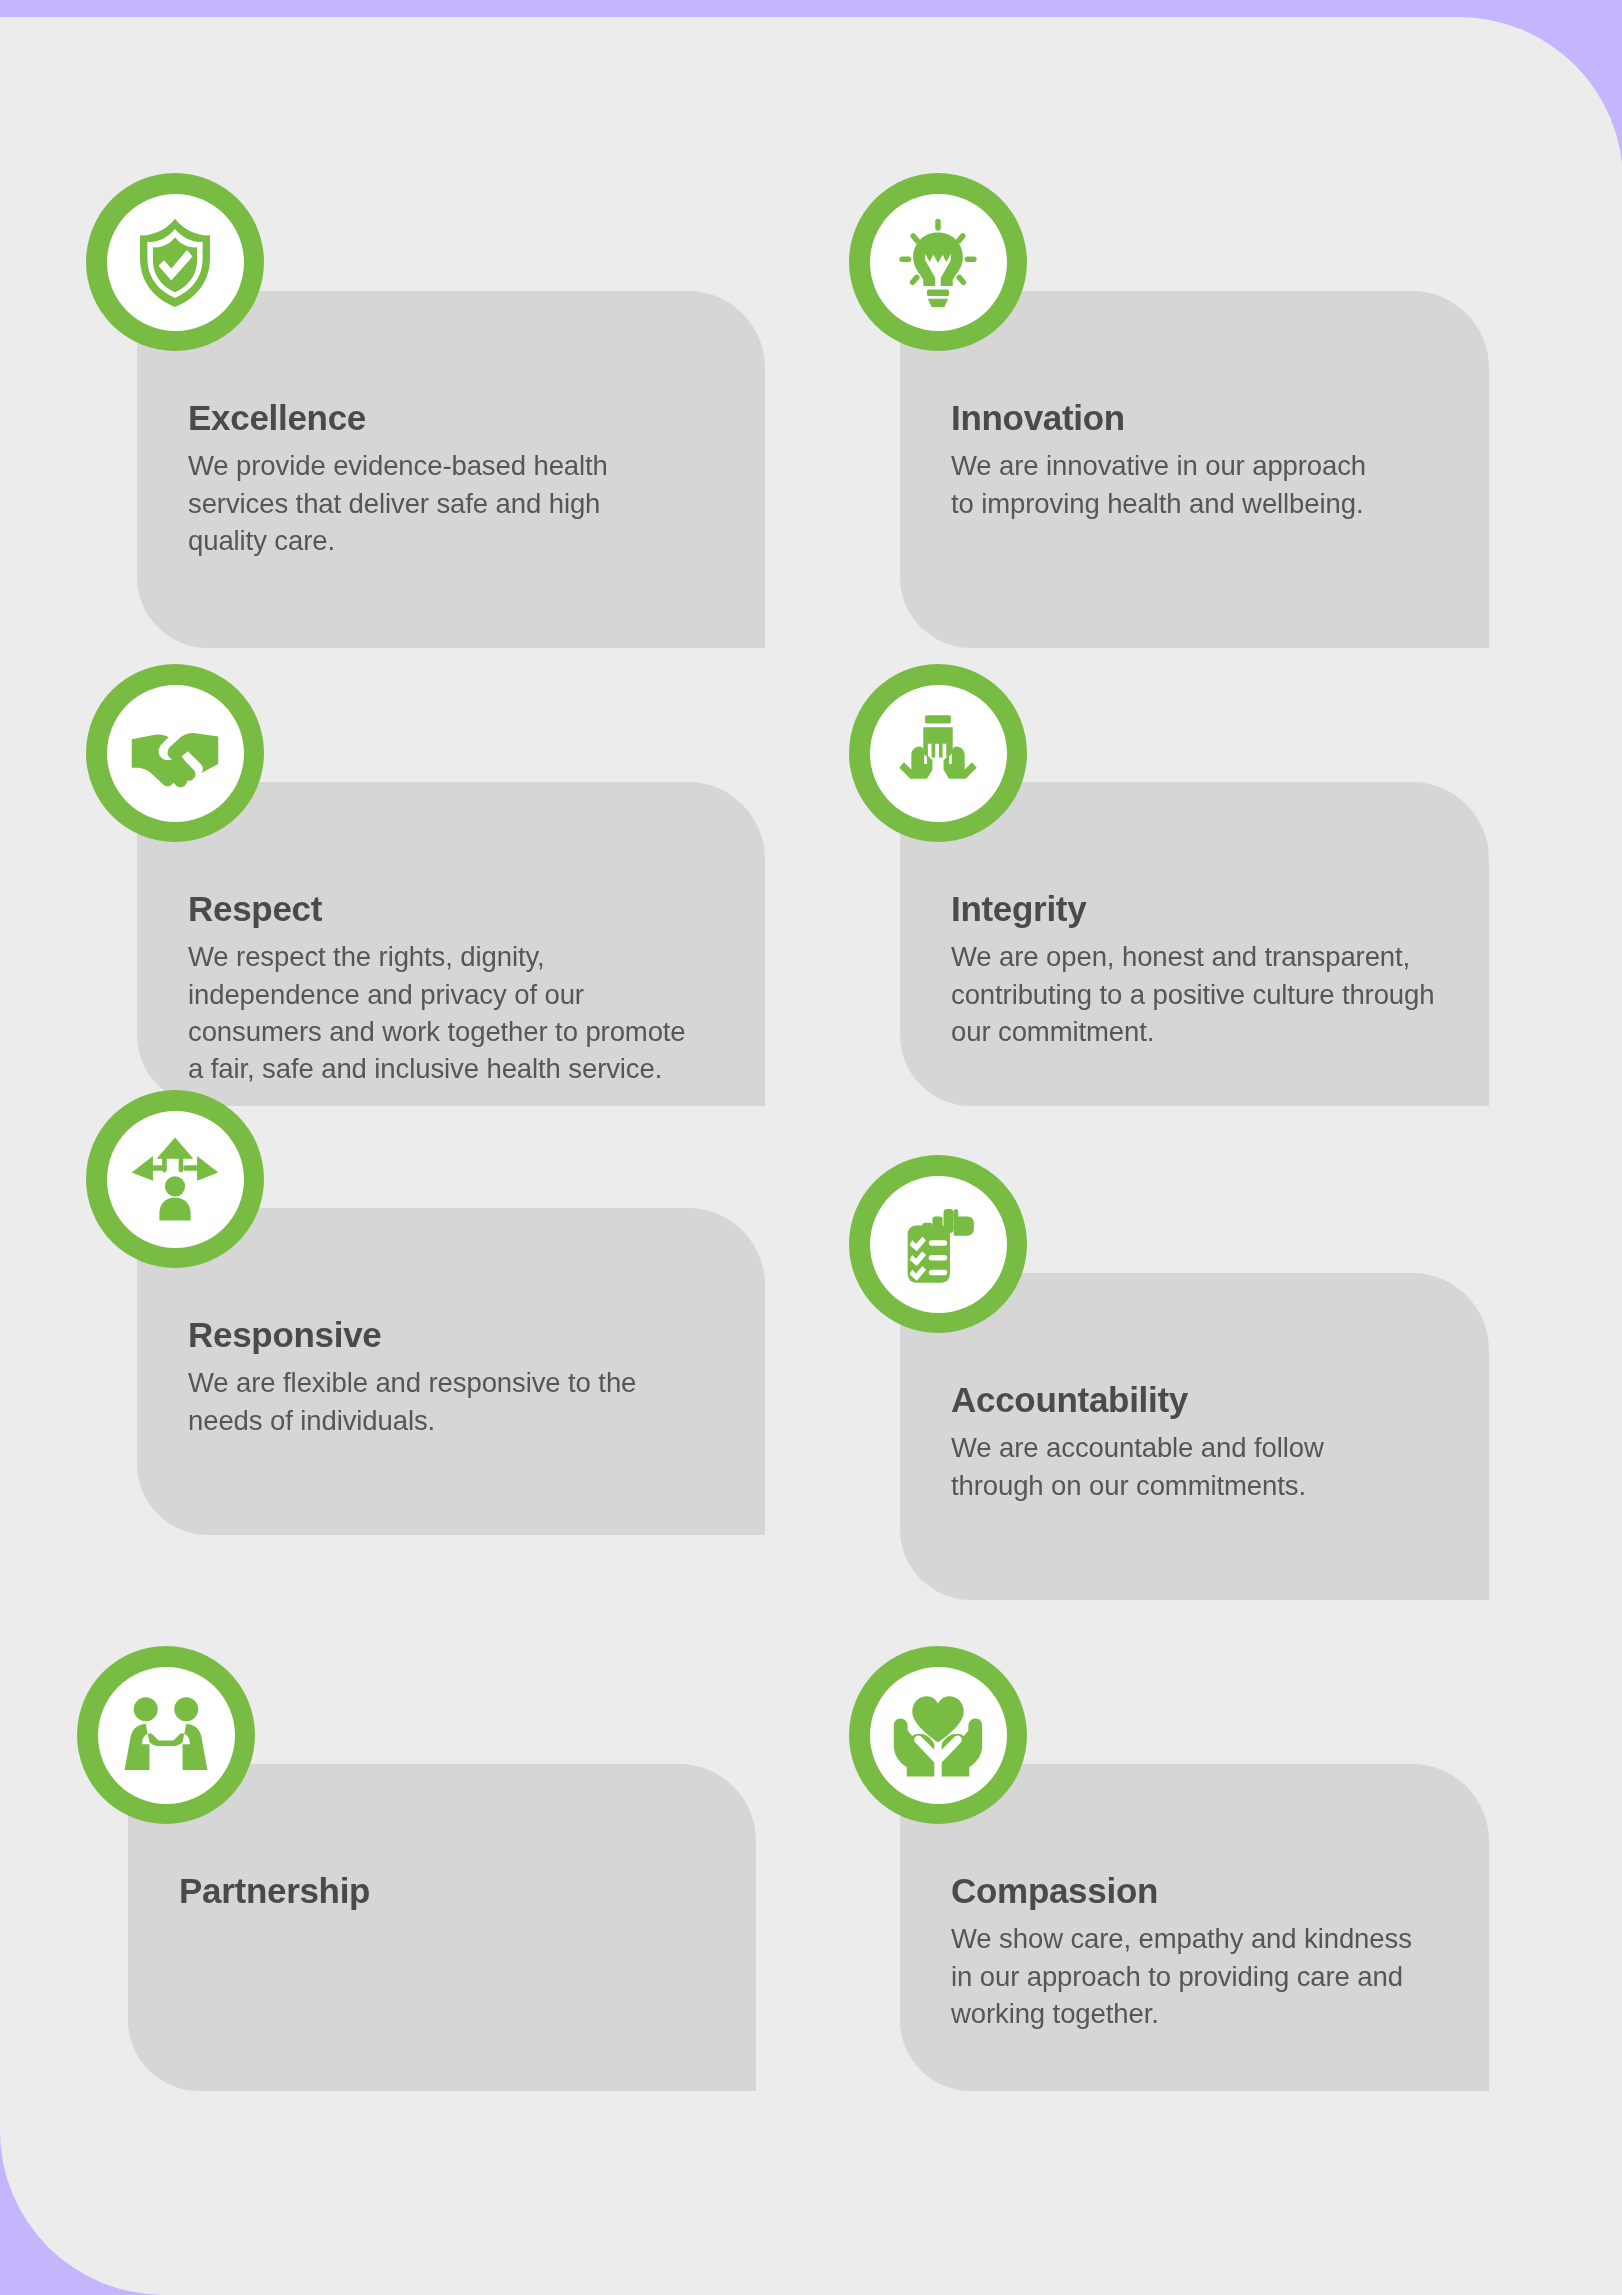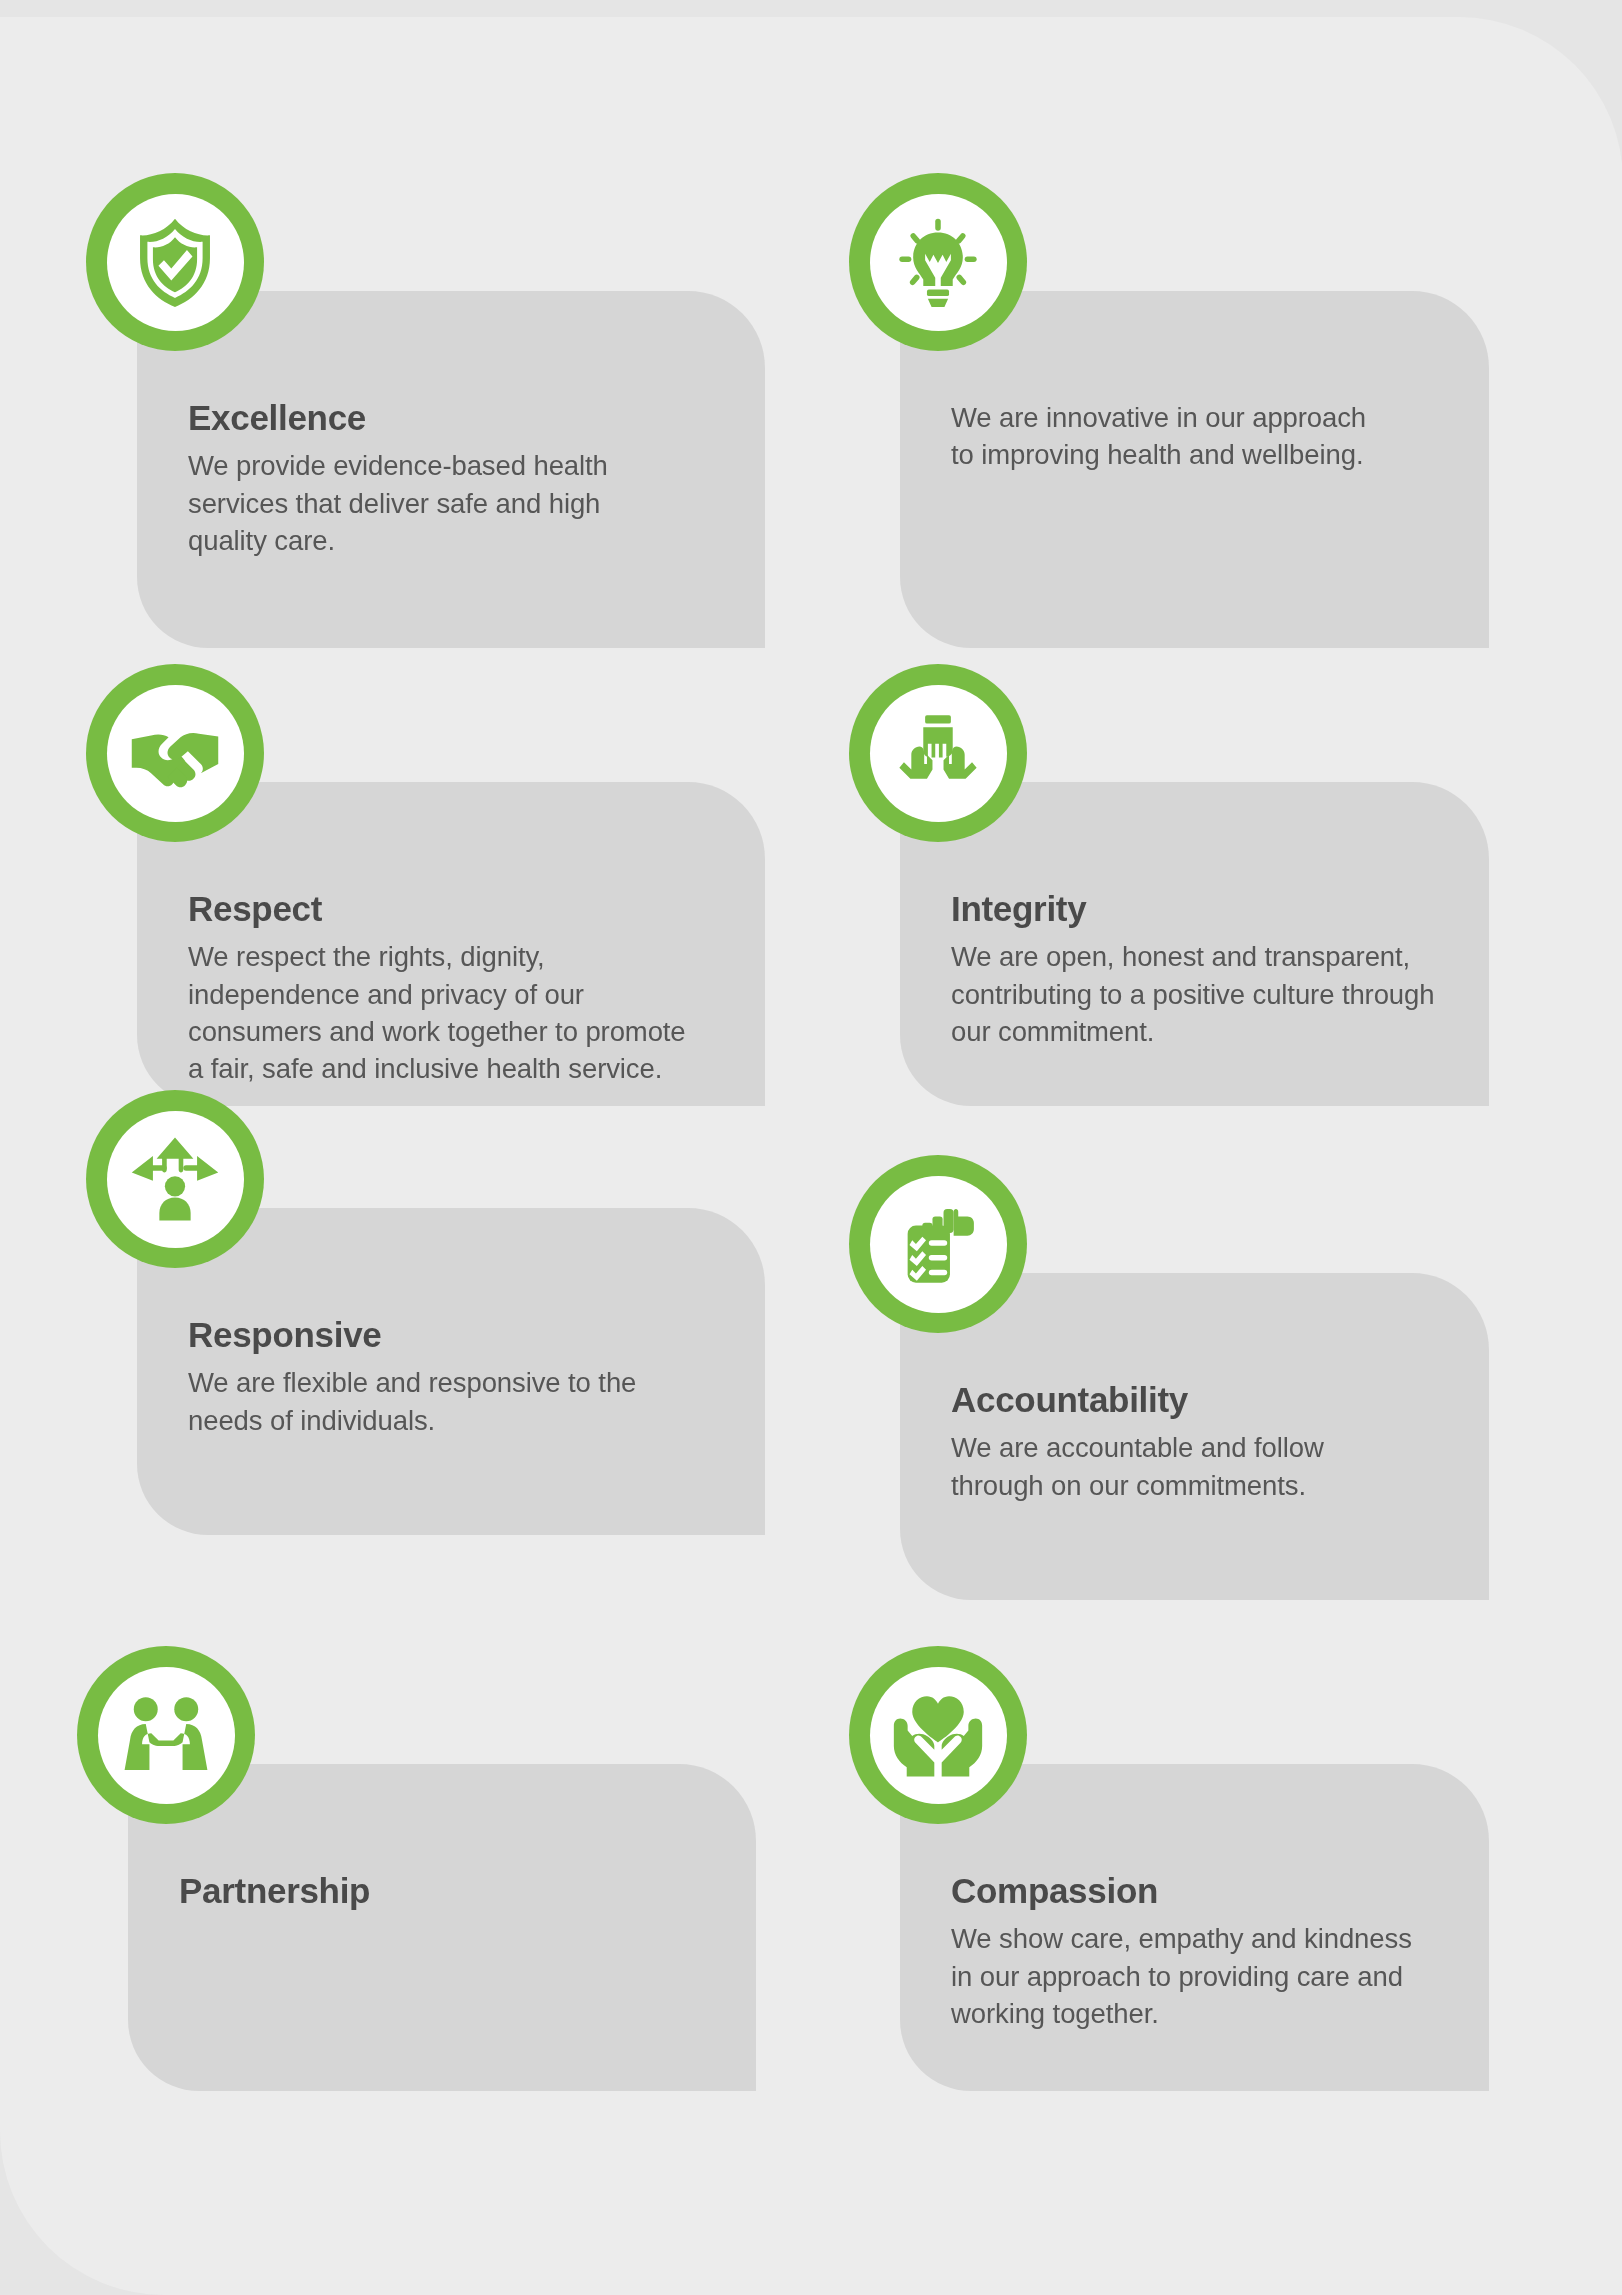--- a/index.html
+++ b/index.html
@@ -2,21 +2,21 @@
 <html style="font-size:10.5px"><head>
 <meta charset="utf-8">
 <style>
   * { margin:0; padding:0; box-sizing:border-box; }
   html,body { width:1623px; height:2295px; background:#ffffff; }
   body { font-family:"Liberation Sans", sans-serif; -webkit-font-smoothing:antialiased; }
 
   #canvas {
     position:relative;
     width:1623px; height:2295px;
-    background:#e5e5e5;
+    background:#c4b5fd;
     overflow:hidden;
   }
 
   
   #panel {
     position:absolute;
     left:0; top:17px;
     width:1623px; height:2278px;
     background:#ececec;
     border-top-right-radius:164px;
@@ -122,20 +122,21 @@
         <rect x="38" y="80" width="24" height="7" rx="2"></rect>
         <path d="M39 90 L61 90 L57 99 L43 99 Z"></path>
       </g>
       <g fill="#ffffff">
         <path d="M36 41 L41 50 L45 42 L50 51 L55 42 L59 50 L64 41 L64 48 L53 67 L53 76 L47 76 L47 67 L36 48 Z"></path>
       </g>
     </svg>
           </div>
         </div>
         <div class="card-text" style="left: 51px; top: 108px; width: 517px;">
+          <div class="card-title">Innovation</div>
           <div class="card-desc">We are innovative in our approach
 to improving health and wellbeing.</div>
         </div>
       </div>
       <div class="value-card" style="left: 137px; top: 782px; width: 628px; height: 324px;">
         <div class="card-bg" style="width: 628px; height: 324px;"></div>
         <div class="icon-badge" style="left: -51px; top: -118px;">
           <div class="icon-inner">
     <svg viewBox="0 0 100 100" aria-hidden="true">
       <g fill="#78bc43">

